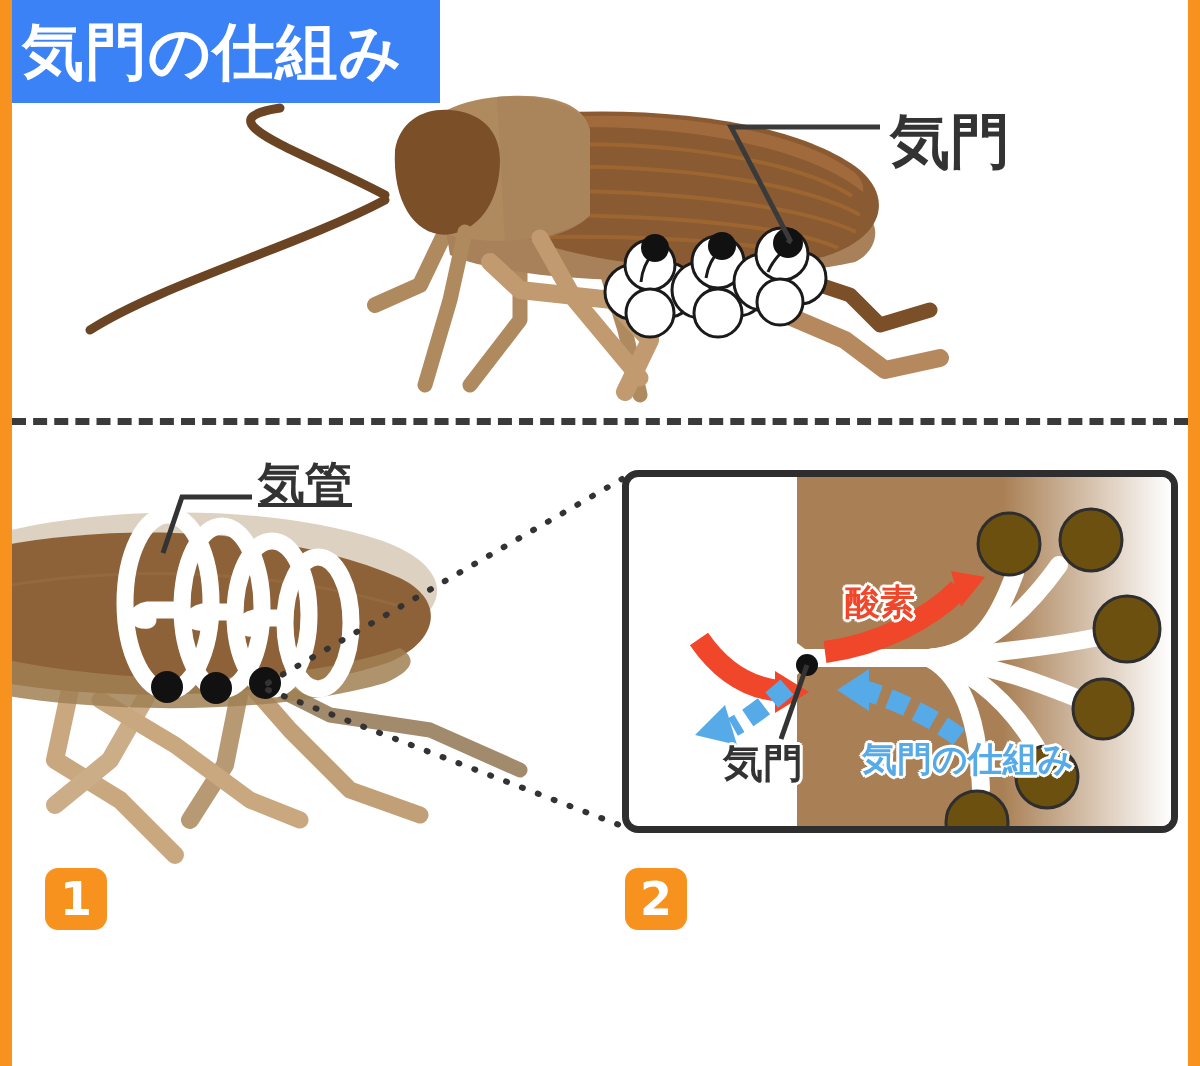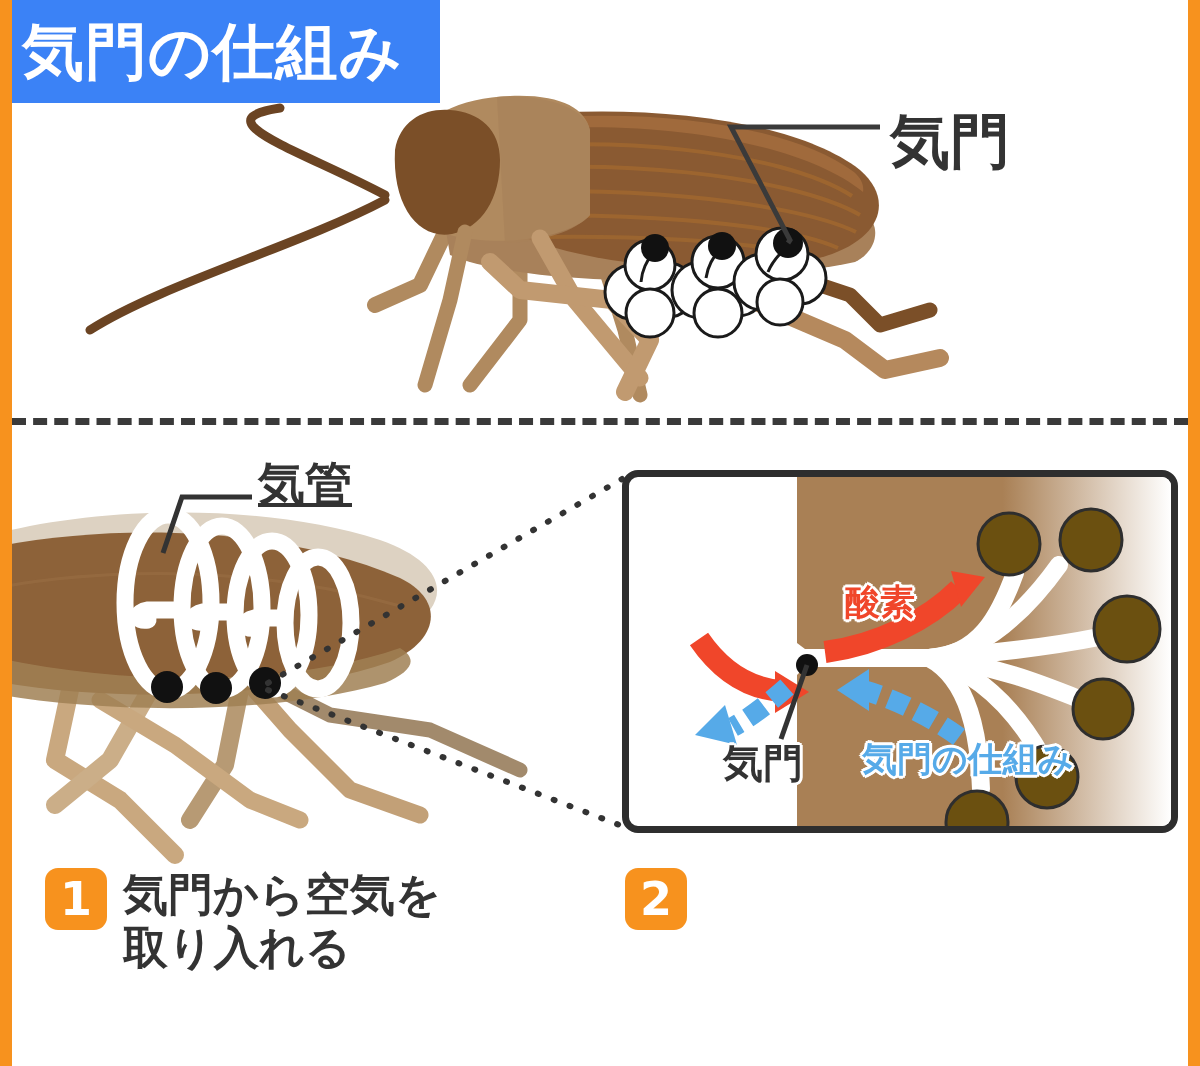--- a/index.html
+++ b/index.html
@@ -311,21 +311,19 @@
   <div class="jlabel" id="label-kikan">気管</div>
 
   <div class="jlabel outlined" id="label-kimon-detail">気門</div>
 
   <div class="gaslabel" id="label-sanso">酸素</div>
 
   <div class="gaslabel" id="label-co2">気門の仕組み</div>
 
   <div class="step" id="step-1">
     <div class="step-badge">1</div>
-    <div class="step-text">気門から空気を
-取り入れる</div>
   </div>
 
   <div class="step" id="step-2">
     <div class="step-badge">2</div>
   </div>
 
 </div>
 
 </body></html>

